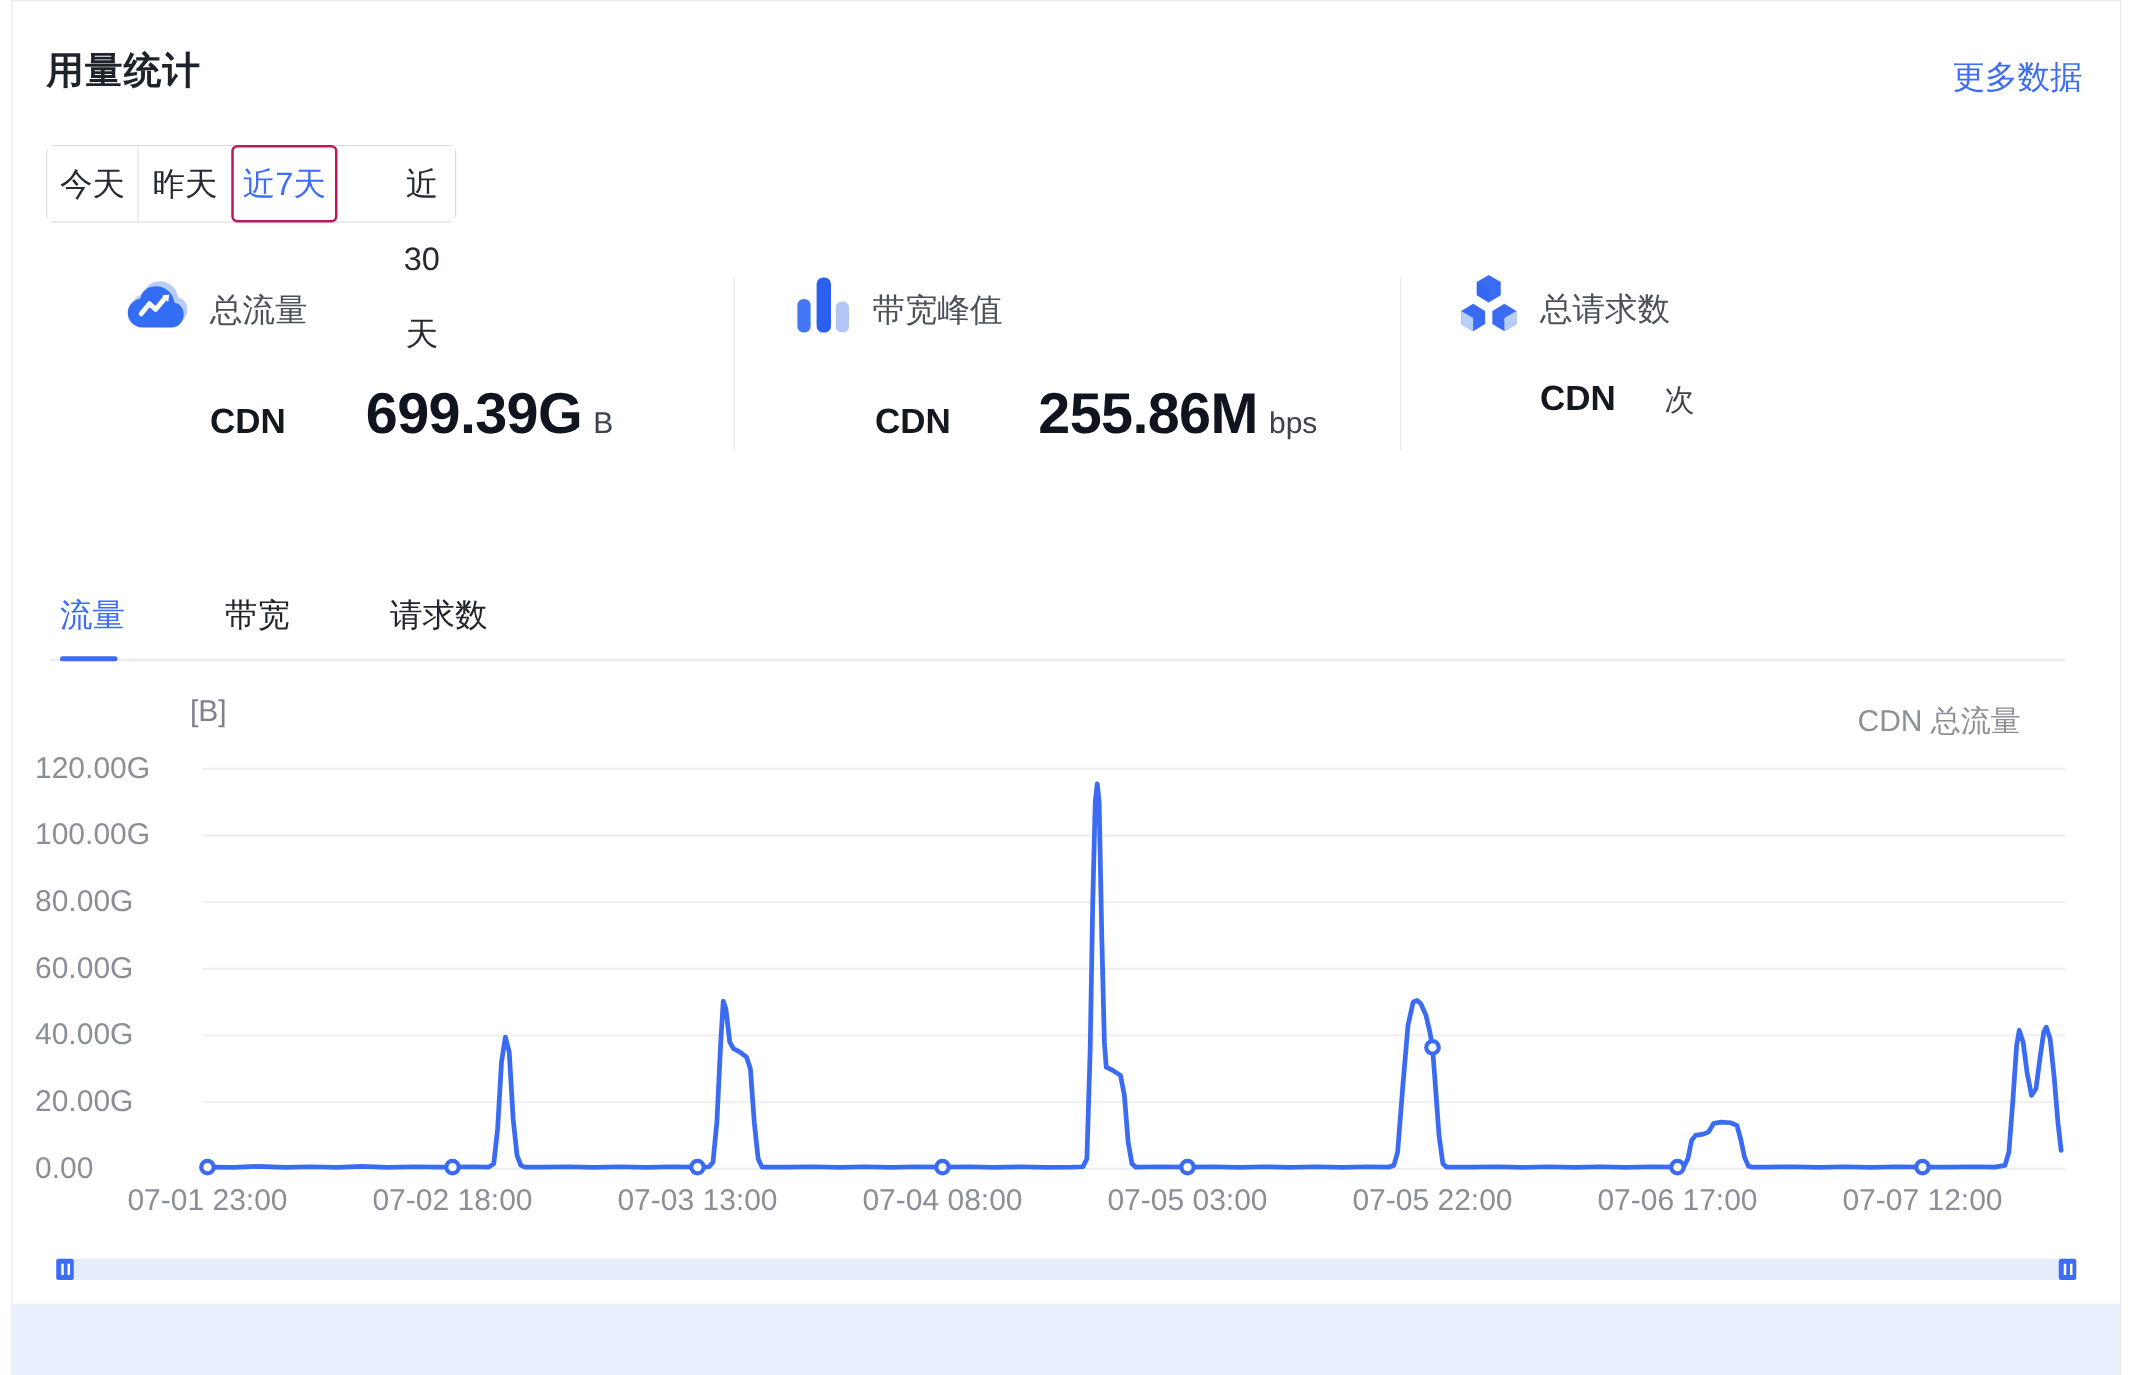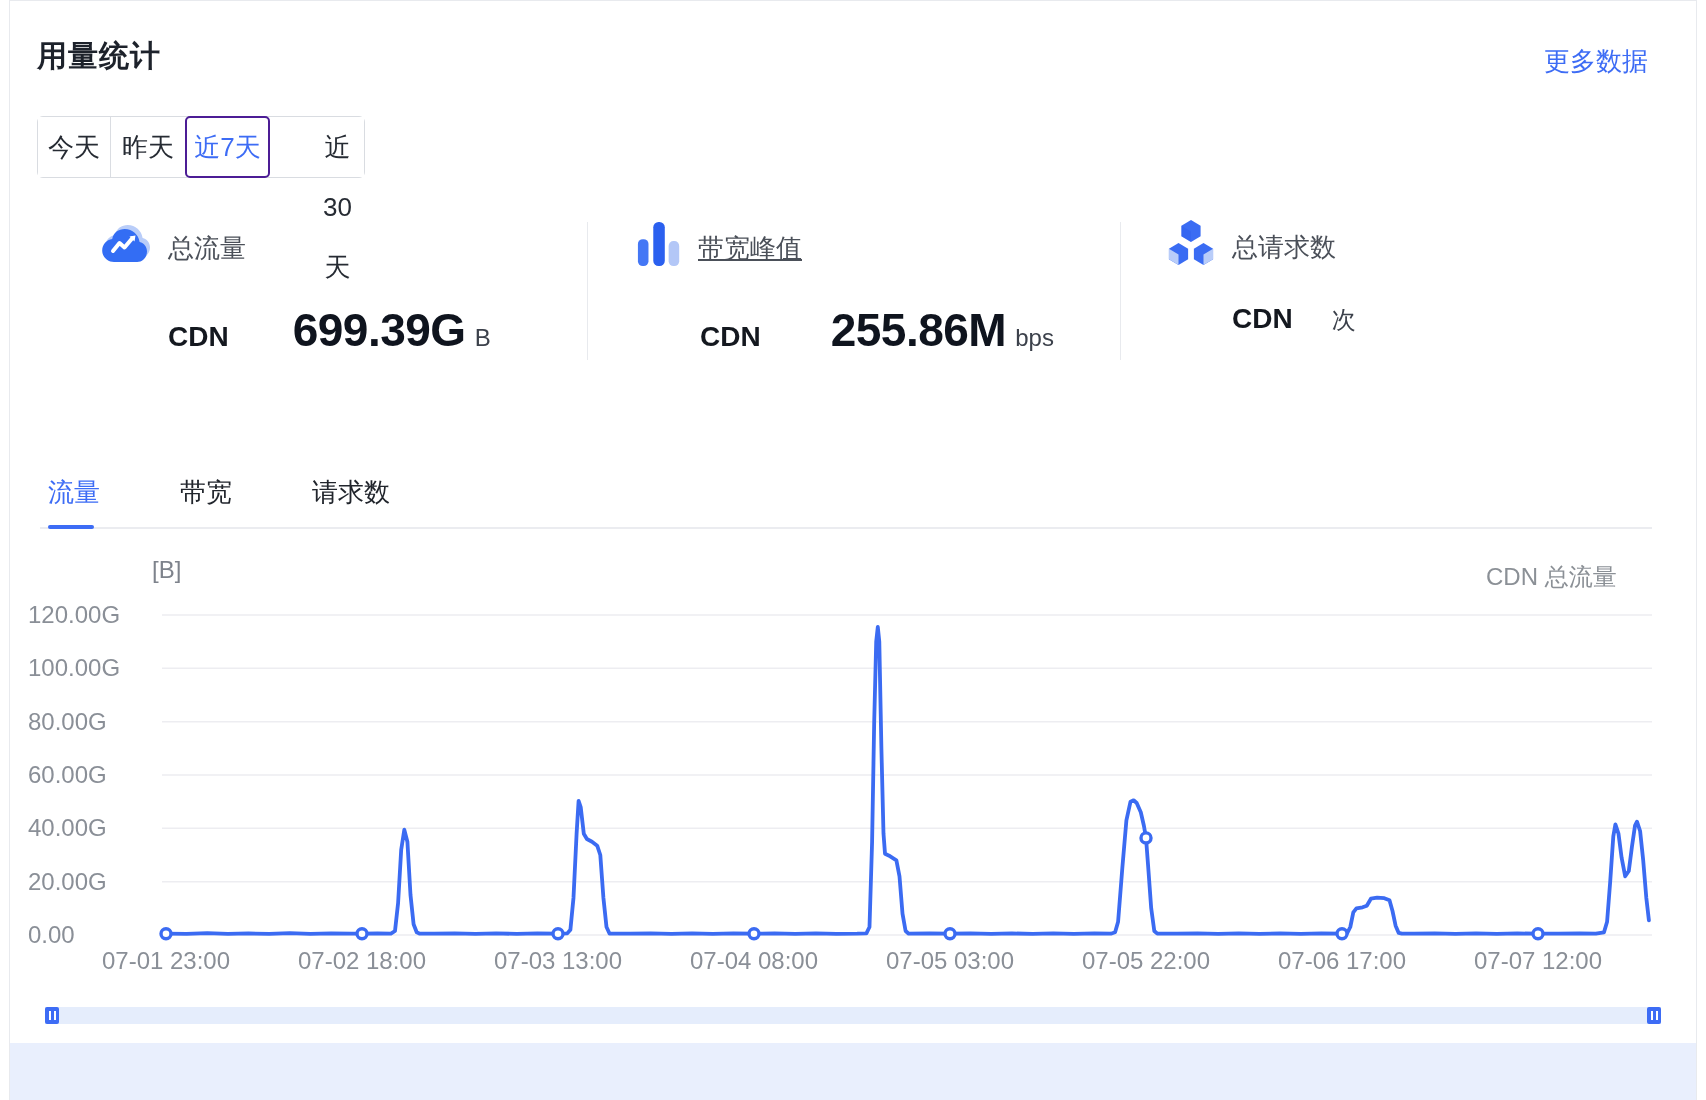--- a/index.html
+++ b/index.html
@@ -4,27 +4,27 @@
 <style>
   html,body{margin:0;padding:0;background:#fff;}
   body{width:1706px;height:1100px;position:relative;font-family:"Liberation Sans","DejaVu Sans",sans-serif;overflow:hidden;}
   .abs{position:absolute;}
   
   .border-top{left:9px;top:0;width:1688px;height:1px;background:#e8eaee;}
   .border-left{left:9px;top:0;width:1px;height:1100px;background:#e8eaee;}
   .border-right{left:1696px;top:0;width:1px;height:1100px;background:#e8eaee;}
   
   .page-title{left:37px;top:36px;font-size:30px;font-weight:700;color:#1d222b;letter-spacing:1px;}
-  .more-link{right:58px;top:44px;font-size:26px;color:#3d6cf5;cursor:pointer;}
+  .more-link{right:40px;top:44px;font-size:26px;color:#3d6cf5;cursor:pointer;}
   
   .range-tabs{left:37px;top:116px;height:62px;display:flex;border:1px solid #d9dce1;border-radius:6px;background:#fff;box-sizing:border-box;}
   .range-tab{height:60px;line-height:60px;text-align:center;font-size:26px;color:#262b33;cursor:pointer;box-sizing:border-box;border-right:1px solid #dadde2;background:#fff;}
   .range-tab:last-child{border-right:none;padding-left:41px;}
   .range-tab:has(+ .active){border-right:none;}
-  .range-tab.active{border:2px solid #4c1d95;border-radius:5px;color:#3d6cf5;height:62px;line-height:58px;margin:-1px 0;position:relative;z-index:2;}
+  .range-tab.active{border:2px solid #be185d;border-radius:5px;color:#3d6cf5;height:62px;line-height:58px;margin:-1px 0;position:relative;z-index:2;}
   .rt-0{width:73px;} .rt-1{width:74px;} .rt-2{width:85px;} .rt-3{width:94px;}
   
   .stat-divider{top:222px;width:1px;height:138px;background:#e8eaee;}
   .stat-icon{width:50px;height:48px;}
   .stat-label{top:231px;font-size:26px;color:#4b5059;line-height:34px;}
   .stat-row{top:303px;display:flex;align-items:baseline;}
   .stat-product{font-size:28px;font-weight:600;color:#14181f;}
   .stat-value{font-size:46px;font-weight:700;color:#0f141e;letter-spacing:-0.5px;text-align:center;}
   .stat-unit{font-size:24px;color:#3c414b;margin-left:9px;}
   .g1 .stat-product{margin-right:64px;} .g2 .stat-product{margin-right:70px;} .g3 .stat-product{margin-right:30px;}
@@ -80,21 +80,21 @@
   <span class="stat-product">CDN</span>
   <span class="stat-value">699.39G</span>
   <span class="stat-unit">B</span>
 </div>
 
 <svg class="abs stat-icon" style="left:635px;top:220px;" viewBox="0 0 50 50">
   <rect x="2" y="20" width="11" height="28" rx="5" fill="#4477f5"></rect>
   <rect x="18" y="2" width="12" height="46" rx="5.5" fill="#2b60ef"></rect>
   <rect x="34" y="22" width="11" height="26" rx="5" fill="#b3c7f7"></rect>
 </svg>
-<div class="abs stat-label" style="left:698px;text-decoration:underline;">带宽峰值</div>
+<div class="abs stat-label" style="left:698px;">带宽峰值</div>
 <div class="abs stat-row g2" style="left:700px;">
   <span class="stat-product">CDN</span>
   <span class="stat-value">255.86M</span>
   <span class="stat-unit">bps</span>
 </div>
 
 <svg class="abs stat-icon" style="left:1166px;top:218px;" viewBox="0 0 50 50">
   <g>
     <polygon points="25,2 35,8 35,19 25,25 15,19 15,8" fill="#3a6cf3"></polygon>
     <polygon points="25,25 15,19 15,8 25,14" fill="#2b5cee" opacity="0.35"></polygon>

